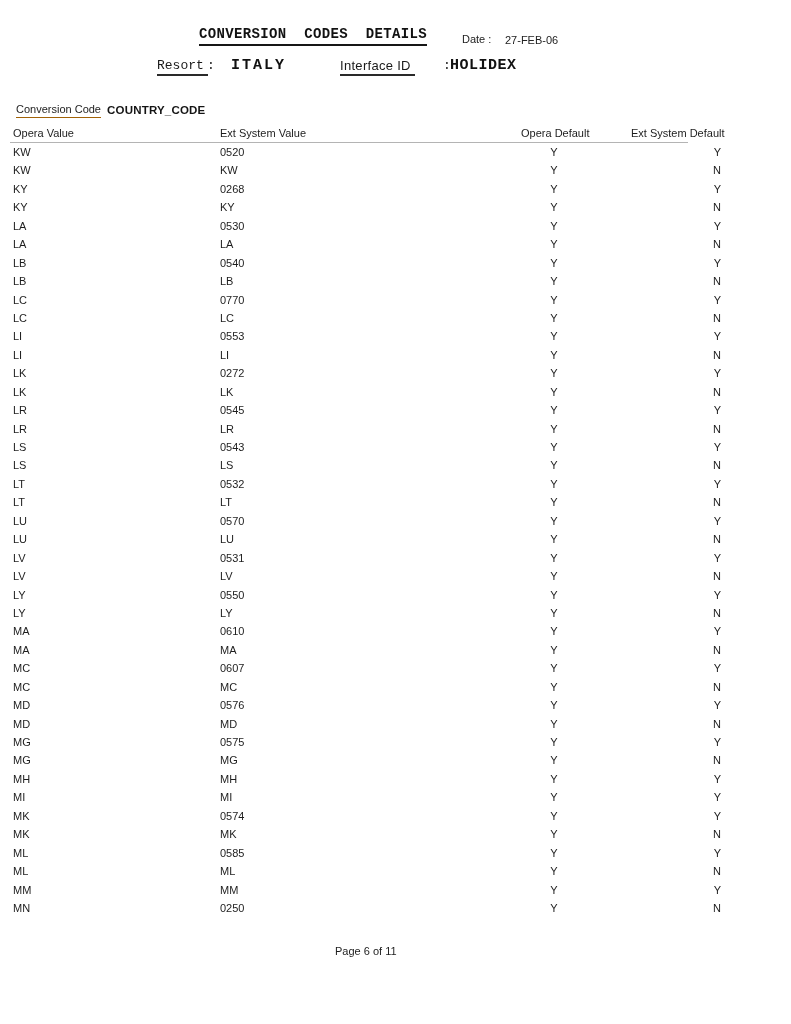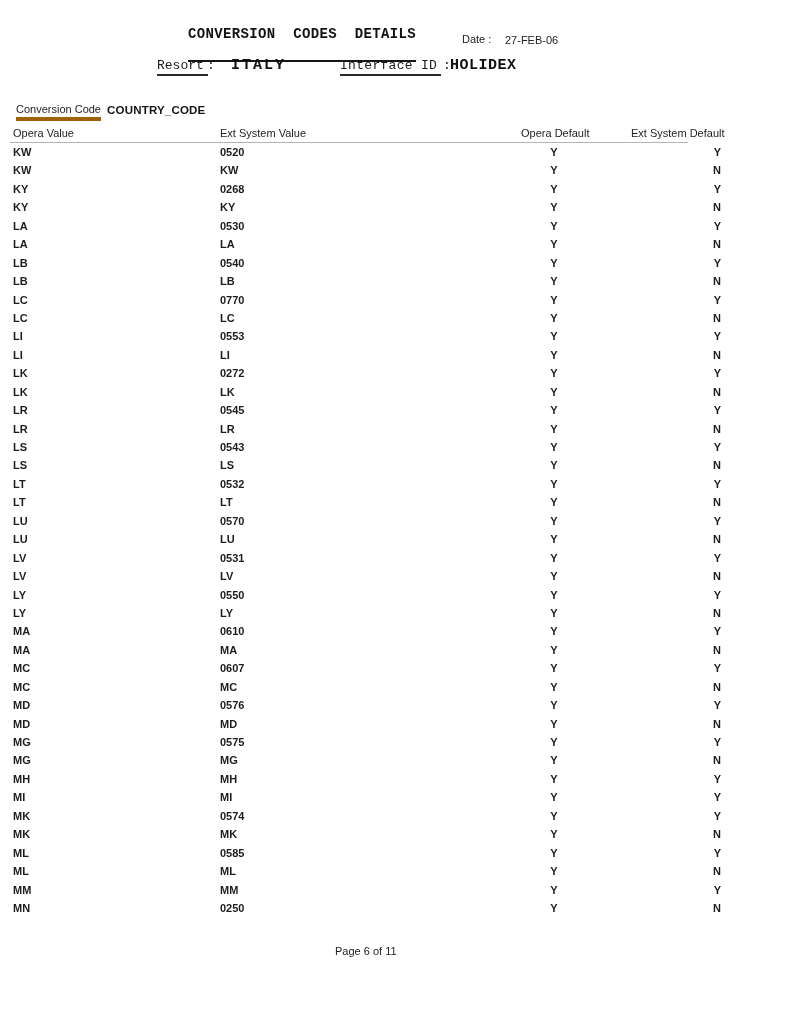--- a/index.html
+++ b/index.html
@@ -13,30 +13,30 @@
     height: 1024px;
     background: #ffffff;
     font-family: "Liberation Sans", sans-serif;
     color: #1d1d1d;
     overflow: hidden;
   }
 
   
   .report-title {
     position: absolute;
-    left: 188px;
+    left: 199px;
     top: 26px;
     font-family: "Liberation Mono", monospace;
     font-weight: bold;
     font-size: 14px;
     letter-spacing: 0.35px;
     word-spacing: 9px;
     color: #121212;
     border-bottom: 2px solid #161616;
-    padding-bottom: 18px;
+    padding-bottom: 2px;
     white-space: nowrap;
   }
   .date-label {
     position: absolute;
     left: 462px;
     top: 33px;
     font-size: 11px;
     color: #222;
     white-space: nowrap;
   }
@@ -77,21 +77,21 @@
     font-size: 15px;
     letter-spacing: 2px;
     color: #111;
     white-space: nowrap;
     margin-left: 17px;
   }
   .interface-label {
     position: absolute;
     left: 340px;
     top: 58px;
-    font-family: Liberation Mono, monospace;
+    font-family: Liberation Sans, sans-serif;
     font-size: 13px;
     letter-spacing: 0.3px;
     color: #1a1a1a;
     border-bottom: 2px solid #2a2a2a;
     padding: 0 4px 1px 0;
     white-space: nowrap;
   }
   .interface-colon {
     position: absolute;
     left: 443px;
@@ -112,21 +112,21 @@
     white-space: nowrap;
   }
 
   
   .cc-label {
     position: absolute;
     left: 16px;
     top: 103px;
     font-size: 11px;
     color: #1d1d1d;
-    border-bottom: 4px solid #a16207;
+    border-bottom: 1px solid #a16207;
     padding-bottom: 2px;
     white-space: nowrap;
   }
   .cc-value {
     position: absolute;
     left: 107px;
     top: 104px;
     font-size: 11.5px;
     font-weight: bold;
     letter-spacing: 0.2px;
@@ -157,21 +157,20 @@
     width: 678px;
     height: 1px;
     background: #b4b4b4;
   }
 
   .tbody {
     position: absolute;
     left: 0;
     top: 143px;
     width: 701px;
-    font-weight: bold;
   }
   .trow {
     position: relative;
     height: 18.45px;
     font-size: 11px;
     color: #1d1d1d;
   }
   .trow .cell {
     position: absolute;
     top: 0;

